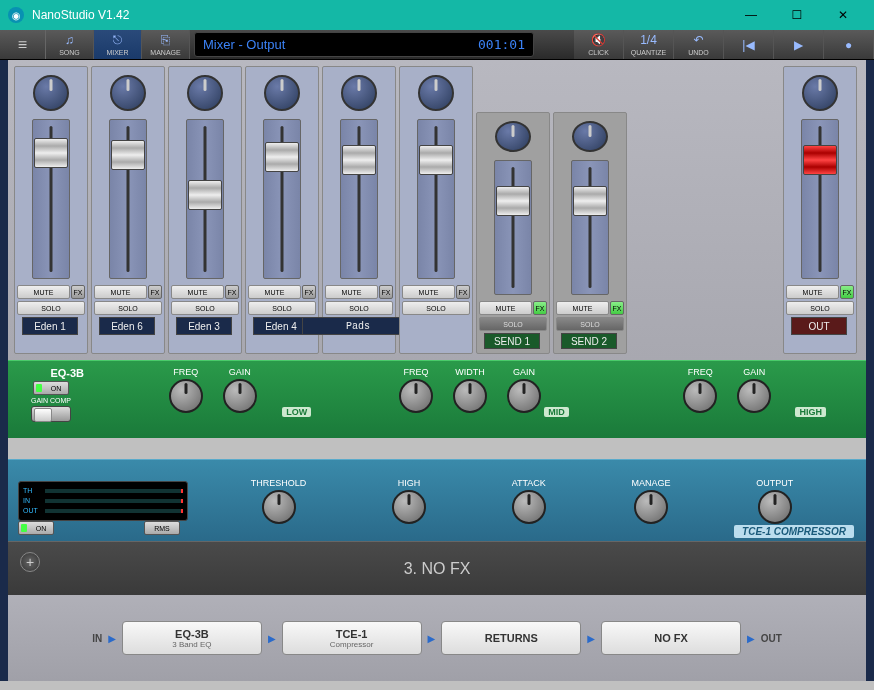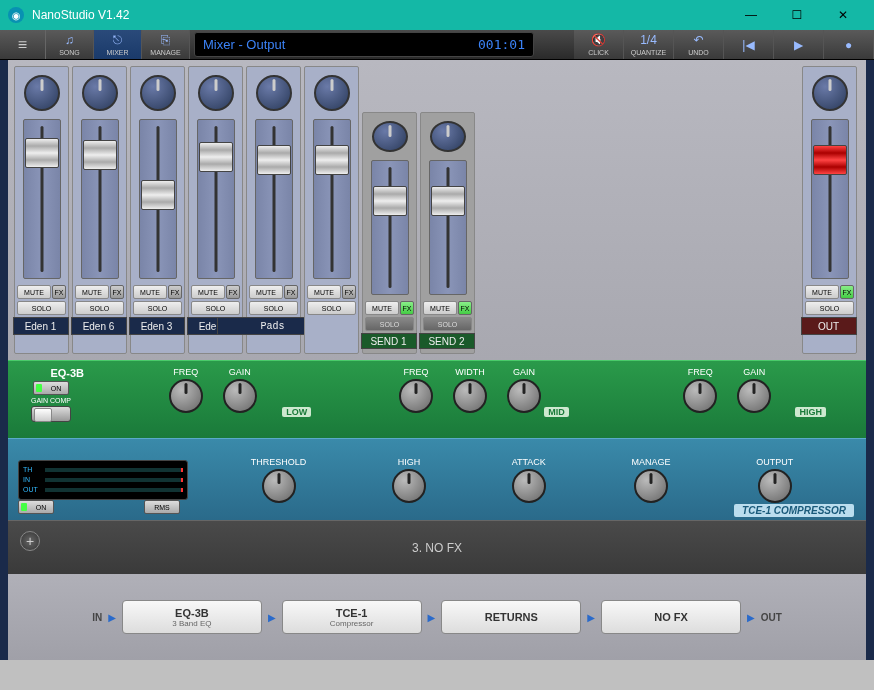--- a/index.html
+++ b/index.html
@@ -19,21 +19,21 @@
 .tbtn .tlabel { font-size: 7px; color: #ccc; margin-top: 2px; }
 .tbtn.active { background: linear-gradient(#2a4a7a, #1a3a6a); }
 .display { flex: 1; max-width: 340px; margin: 2px 4px; background: #000; border-radius: 3px; display: flex; align-items: center; padding: 0 8px; border: 1px solid #444; }
 .display .dlabel { color: #3b82f6; font-size: 13px; flex: 1; }
 .display .dtime { color: #3b82f6; font-size: 13px; font-family: monospace; }
 .transport { display: flex; align-items: stretch; margin-left: auto; }
 .transport .tbtn { width: 50px; }
 
 
 .mixer-area { height: 300px; background: linear-gradient(#b8b8c0, #a8a8b0); display: flex; padding: 6px; }
-.channel { width: 55px; background: #a8b0c8; margin-right: 3px; display: flex; flex-direction: column; align-items: center; padding: 4px 2px; border: 1px solid #888; border-radius: 2px; }
+.channel { width: 74px; background: #a8b0c8; margin-right: 3px; display: flex; flex-direction: column; align-items: center; padding: 4px 2px; border: 1px solid #888; border-radius: 2px; }
 .channel.send { background: #a0a0a0; margin-top: 46px; }
 .channel.out { background: #a8b0c8; margin-left: 6px; }
 .knob { width: 36px; height: 36px; border-radius: 50%; background: radial-gradient(circle at 35% 30%, #6a7aa8, #2a3a5a); border: 2px solid #333; position: relative; margin: 4px 0 8px; }
 .knob::after { content: ''; position: absolute; width: 3px; height: 12px; background: #ccc; top: 2px; left: 50%; transform: translateX(-50%); border-radius: 2px; }
 .fader-track { width: 38px; height: 160px; background: linear-gradient(90deg, #7a85a8, #8a95b8, #7a85a8); border: 1px solid #666; position: relative; border-radius: 2px; }
 .fader-track::before { content: ''; position: absolute; left: 50%; top: 6px; bottom: 6px; width: 3px; background: #333; transform: translateX(-50%); border-radius: 2px; }
 .fader-handle { position: absolute; width: 34px; height: 30px; left: 1px; background: linear-gradient(#eee, #aaa, #eee, #aaa, #eee); border: 1px solid #444; border-radius: 2px; }
 .fader-handle.red { background: linear-gradient(#f44, #a00, #f44, #a00, #f44); }
 .chbtns { width: 100%; display: flex; flex-direction: column; gap: 2px; margin-top: 6px; }
 .chrow { display: flex; gap: 1px; }
@@ -58,35 +58,35 @@
 .eq-switch { width: 40px; height: 16px; background: linear-gradient(#ddd, #999); border: 1px solid #444; border-radius: 3px; position: relative; }
 .eq-switch::after { content: ''; position: absolute; left: 2px; top: 1px; width: 16px; height: 12px; background: linear-gradient(#fff,#ccc); border-radius: 2px; border: 1px solid #888; }
 .eq-band { flex: 1; display: flex; align-items: flex-start; justify-content: center; gap: 20px; position: relative; }
 .eq-knob-grp { display: flex; flex-direction: column; align-items: center; }
 .eq-knob-lbl { font-size: 9px; color: #fff; margin-bottom: 2px; }
 .eq-knob { width: 34px; height: 34px; border-radius: 50%; background: radial-gradient(circle at 35% 30%, #bbb, #666); border: 2px solid #222; position: relative; }
 .eq-knob::after { content: ''; position: absolute; width: 3px; height: 11px; background: #222; top: 2px; left: 50%; transform: translateX(-50%); border-radius: 2px; }
 .eq-band-lbl { position: absolute; bottom: -4px; right: 30px; font-size: 9px; font-weight: bold; color: #1a7a3a; background: #cde8cf; padding: 0 4px; border-radius: 2px; }
 
 
-.comp-panel { height: 82px; background: linear-gradient(#3a8aaa, #2a6a8a); display: flex; align-items: center; padding: 6px 10px; position: relative; border-top: 1px solid #5aaaca; }
+.comp-panel { height: 82px; background: linear-gradient(#3a8aaa, #2a6a8a); display: flex; align-items: center; padding: 6px 10px; position: relative; border-top: 1px solid #5aaaca; margin-top: 21px; }
 .comp-meter { width: 170px; height: 40px; background: #000; border: 1px solid #444; border-radius: 3px; padding: 4px; font-size: 7px; color: #3bf; font-family: monospace; }
 .comp-meter-row { display: flex; align-items: center; height: 10px; }
 .comp-meter-row .ml { width: 22px; }
 .comp-meter-row .mb { flex: 1; height: 4px; background: #133; position: relative; }
 .comp-meter-row .mb::after { content: ''; position: absolute; right: 0; width: 2px; height: 4px; background: #f33; }
 .comp-under { display: flex; align-items: center; gap: 90px; margin-top: 4px; position: absolute; left: 10px; bottom: 6px; }
 .rmsbtn { width: 36px; height: 14px; background: linear-gradient(#ddd, #aaa); border: 1px solid #555; font-size: 7px; display: flex; align-items: center; justify-content: center; border-radius: 2px; }
 .comp-knobs { flex: 1; display: flex; justify-content: space-around; align-items: flex-start; padding: 0 20px; }
 .comp-title { position: absolute; right: 12px; bottom: 3px; font-size: 10px; font-weight: bold; font-style: italic; color: #1a5a7a; background: #bde; padding: 1px 8px; border-radius: 2px; }
 
 
 .nofx-panel { height: 54px; background: linear-gradient(#4a4a4a, #3a3a3a); position: relative; display: flex; flex-direction: column; align-items: center; justify-content: center; color: #ccc; border-top: 1px solid #666; }
 .nofx-add { position: absolute; left: 12px; top: 10px; width: 20px; height: 20px; border-radius: 50%; background: radial-gradient(#666, #333); border: 1px solid #888; color: #ccc; display: flex; align-items: center; justify-content: center; font-size: 14px; }
-.nofx-title { font-size: 12px; }
+.nofx-title { font-size: 16px; }
 .nofx-hint { font-size: 10px; color: #aaa; }
 
 
 .chain-bar { height: 86px; background: linear-gradient(#b0b0b8, #a0a0a8); display: flex; align-items: center; justify-content: center; gap: 6px; padding: 0 20px; }
 .chain-lbl { font-size: 10px; font-weight: bold; color: #444; }
 .chain-arrow { color: #2a6aca; font-size: 10px; }
 .chain-box { width: 140px; height: 34px; background: linear-gradient(#f8f8f8, #ddd); border: 1px solid #888; border-radius: 4px; display: flex; flex-direction: column; align-items: center; justify-content: center; }
 .chain-box .cb1 { font-size: 11px; font-weight: bold; color: #333; }
 .chain-box .cb2 { font-size: 8px; color: #666; }
 

